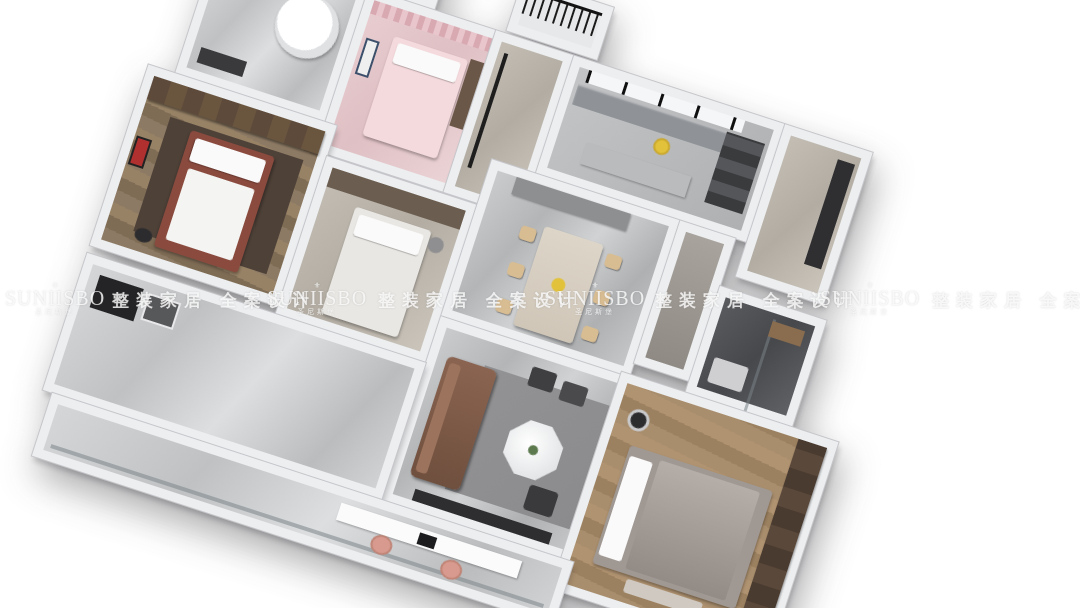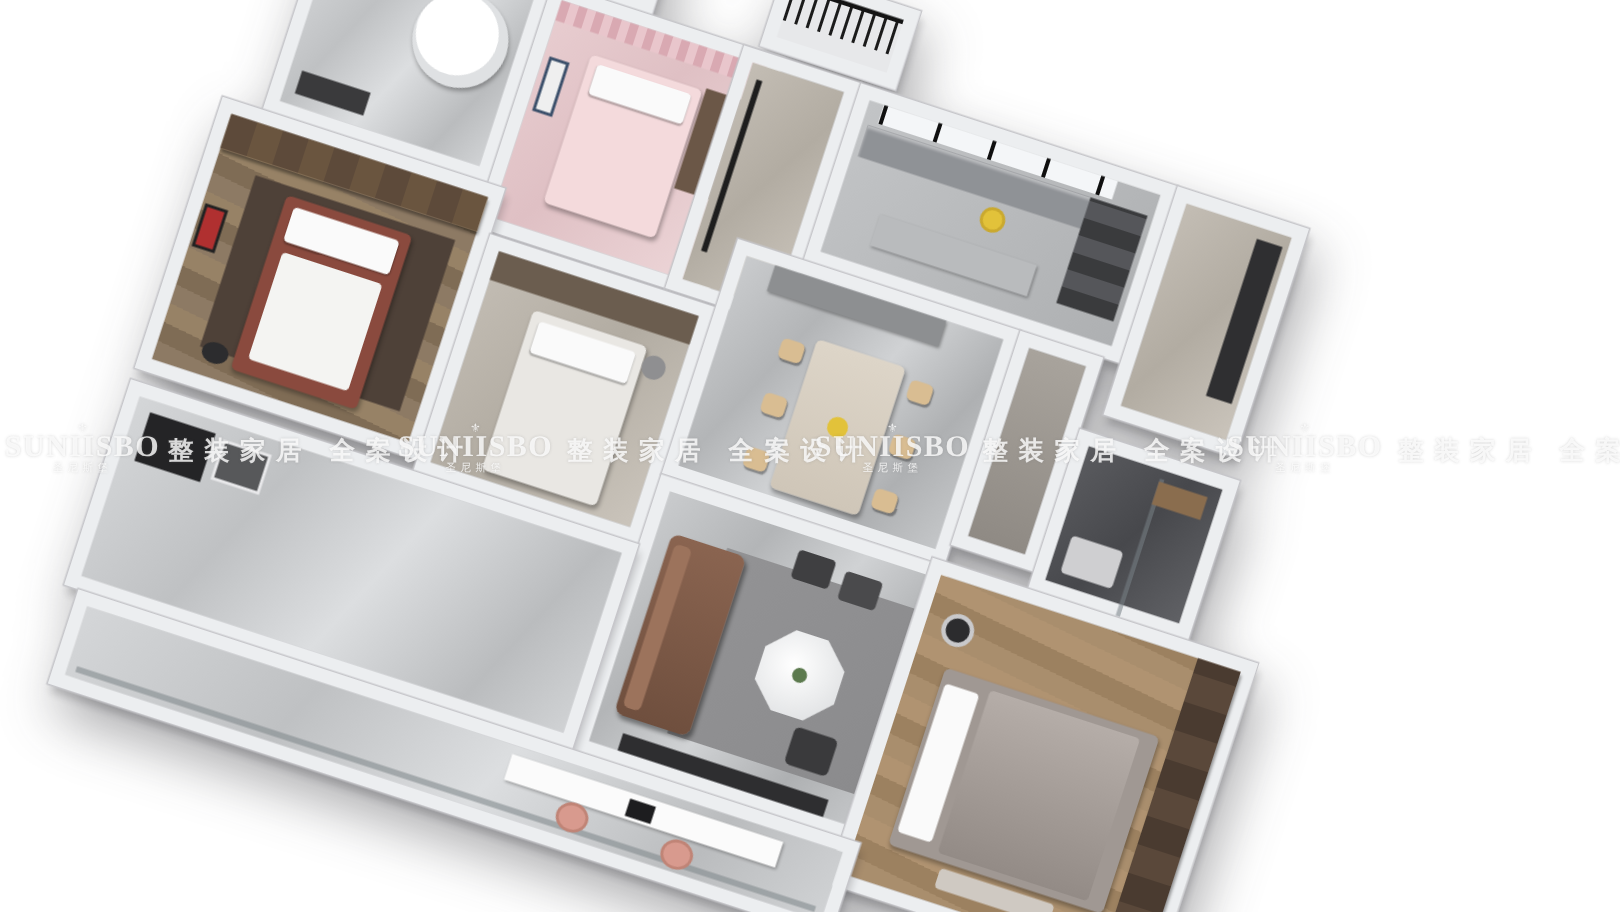--- a/index.html
+++ b/index.html
@@ -36,21 +36,21 @@
   .dresser{position:absolute;background:repeating-linear-gradient(90deg,#5d4a3a 0 18px,#6a553f 18px 36px);box-shadow:1px 2px 2px rgba(0,0,0,.4);}
   .glassline{position:absolute;background:rgba(120,130,135,.55);}
   .chair{position:absolute;width:16px;height:14px;background:#d9bd92;border-radius:4px;box-shadow:1px 1px 1px rgba(0,0,0,.35);}
   .oct{clip-path:polygon(30% 0,70% 0,100% 30%,100% 70%,70% 100%,30% 100%,0 70%,0 30%);}
   
   .wm-band{position:absolute;left:0;top:282px;width:1080px;height:40px;z-index:10;pointer-events:none;}
   .wm-item{position:absolute;top:0;color:rgba(252,252,252,.82);text-shadow:0 0 2px rgba(110,110,110,.28);white-space:nowrap;}
   .wm-text{font-size:17px;letter-spacing:7px;top:7px;font-weight:600;}
   .wm-logo{text-align:center;font-family:"Liberation Serif","DejaVu Serif",serif;}
   .wm-logo .orn{display:block;font-size:8px;line-height:7px;}
-  .wm-logo .nm{display:block;font-size:20px;line-height:19px;letter-spacing:1px;font-weight:bold;}
+  .wm-logo .nm{display:block;font-size:20px;line-height:19px;letter-spacing:1px;font-weight:normal;}
   .wm-logo .sub{display:block;font-size:7px;line-height:8px;letter-spacing:3px;}
 </style>
 </head>
 <body>
 
 <div class="plan-wrap">
 
   <div class="room" style="left:160px;top:0;width:125px;height:58px;background:#e7e8ea;">
     
   </div>

